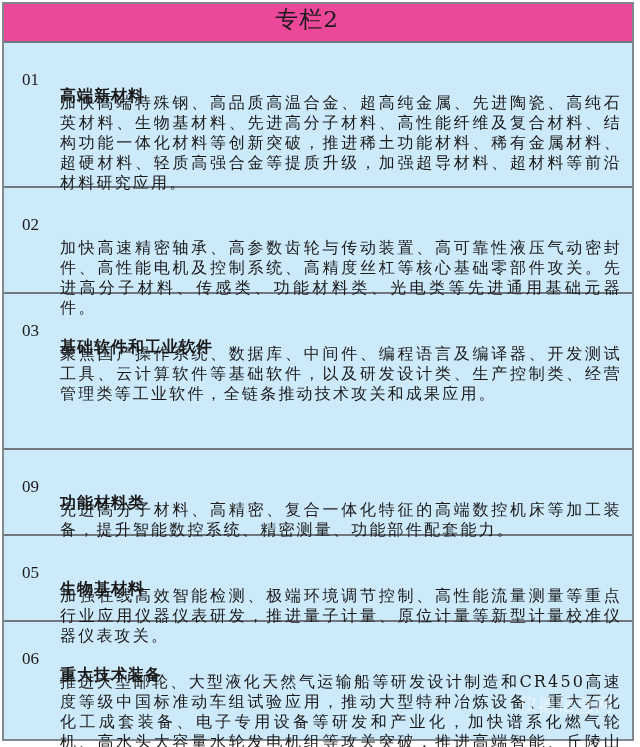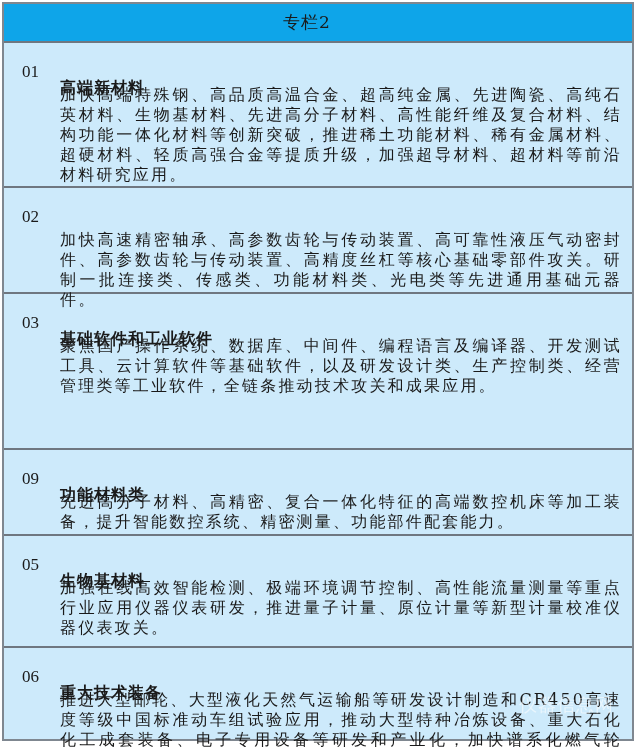--- a/index.html
+++ b/index.html
@@ -20,37 +20,37 @@
     left: 2px;
     top: 2px;
     width: 632px;
     height: 739px;
     border: 2px solid #7f8790;
     background: #cdeafb;
     box-sizing: border-box;
   }
   .panel-header {
     height: 37px;
-    background: #0ea5e9;
+    background: #ec4899;
     border-bottom: 2px solid #6f7780;
     display: flex;
-    align-items: center;
+    align-items: flex-start;
     justify-content: center;
-    font-size: 17px;
+    font-size: 23px;
     letter-spacing: 1px;
     color: #1a1a1a;
   }
   .panel-header .label {
     margin-right: 22px;
   }
   .section {
     position: relative;
     border-bottom: 2px solid #6f7780;
     box-sizing: border-box;
-    padding: 16px 10px 0 18px;
+    padding: 24px 10px 0 18px;
   }
   .section:last-child {
     border-bottom: none;
   }
   .section-head {
     display: flex;
     align-items: center;
     height: 26px;
     font-size: 16px;
     font-weight: bold;
@@ -98,40 +98,40 @@
       <span class="section-num">01</span>
       <span class="section-title">高端新材料</span>
     </div>
     <div class="section-body">加快高端特殊钢、高品质高温合金、超高纯金属、先进陶瓷、高纯石英材料、生物基材料、先进高分子材料、高性能纤维及复合材料、结构功能一体化材料等创新突破，推进稀土功能材料、稀有金属材料、超硬材料、轻质高强合金等提质升级，加强超导材料、超材料等前沿材料研究应用。</div>
   </div>
 
   <div class="section" style="height:106px">
     <div class="section-head">
       <span class="section-num">02</span>
     </div>
-    <div class="section-body">加快高速精密轴承、高参数齿轮与传动装置、高可靠性液压气动密封件、高参数齿轮与传动装置、高精度丝杠等核心基础零部件攻关。研制一批连接类、传感类、功能材料类、光电类等先进通用基础元器件。</div>
+    <div class="section-body">加快高速精密轴承、高参数齿轮与传动装置、高可靠性液压气动密封件、高性能电机及控制系统、高精度丝杠等核心基础零部件攻关。先进高分子材料、传感类、功能材料类、光电类等先进通用基础元器件。</div>
   </div>
 
   <div class="section" style="height:156px">
     <div class="section-head">
       <span class="section-num">03</span>
       <span class="section-title">基础软件和工业软件</span>
     </div>
     <div class="section-body">聚焦国产操作系统、数据库、中间件、编程语言及编译器、开发测试工具、云计算软件等基础软件，以及研发设计类、生产控制类、经营管理类等工业软件，全链条推动技术攻关和成果应用。</div>
   </div>
 
   <div class="section" style="height:86px">
     <div class="section-head">
       <span class="section-num">09</span>
       <span class="section-title">功能材料类</span>
     </div>
     <div class="section-body">先进高分子材料、高精密、复合一体化特征的高端数控机床等加工装备，提升智能数控系统、精密测量、功能部件配套能力。</div>
   </div>
 
-  <div class="section" style="height:112px">
+  <div class="section" style="height:86px">
     <div class="section-head">
       <span class="section-num">05</span>
       <span class="section-title">生物基材料</span>
     </div>
     <div class="section-body">加强在线高效智能检测、极端环境调节控制、高性能流量测量等重点行业应用仪器仪表研发，推进量子计量、原位计量等新型计量校准仪器仪表攻关。</div>
   </div>
 
   <div class="section" style="height:170px">
     <div class="section-head">
       <span class="section-num">06</span>

